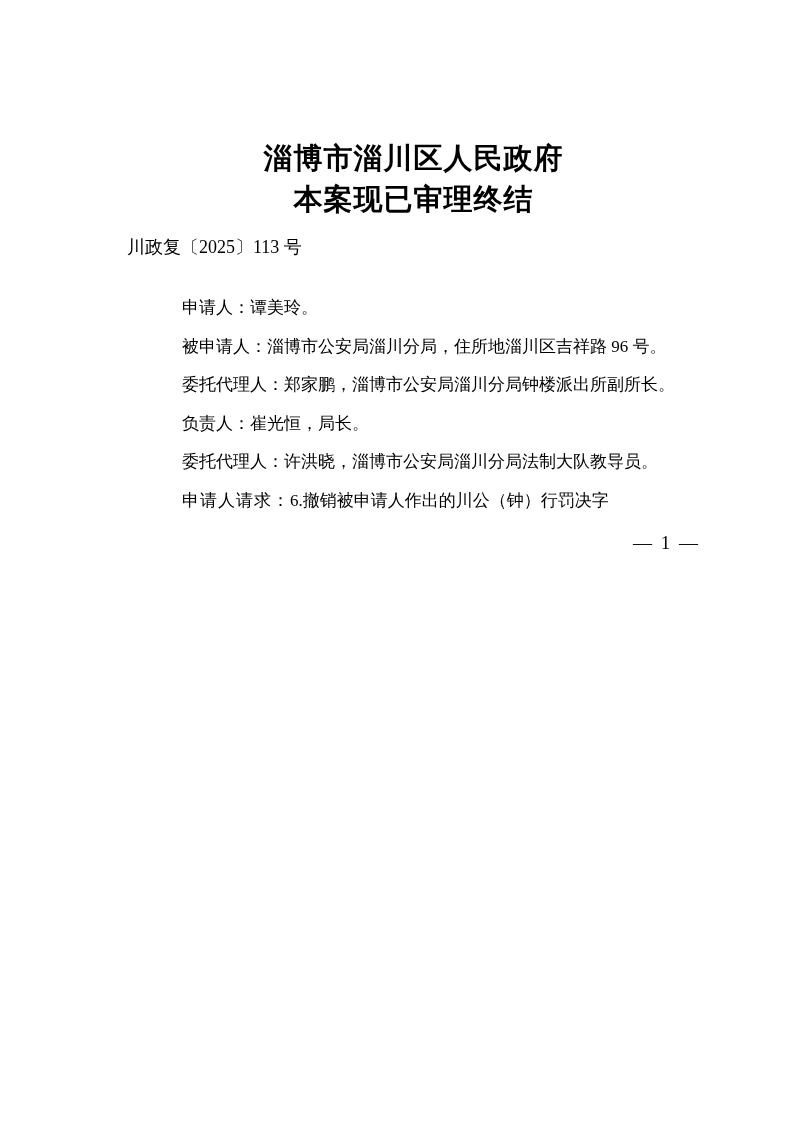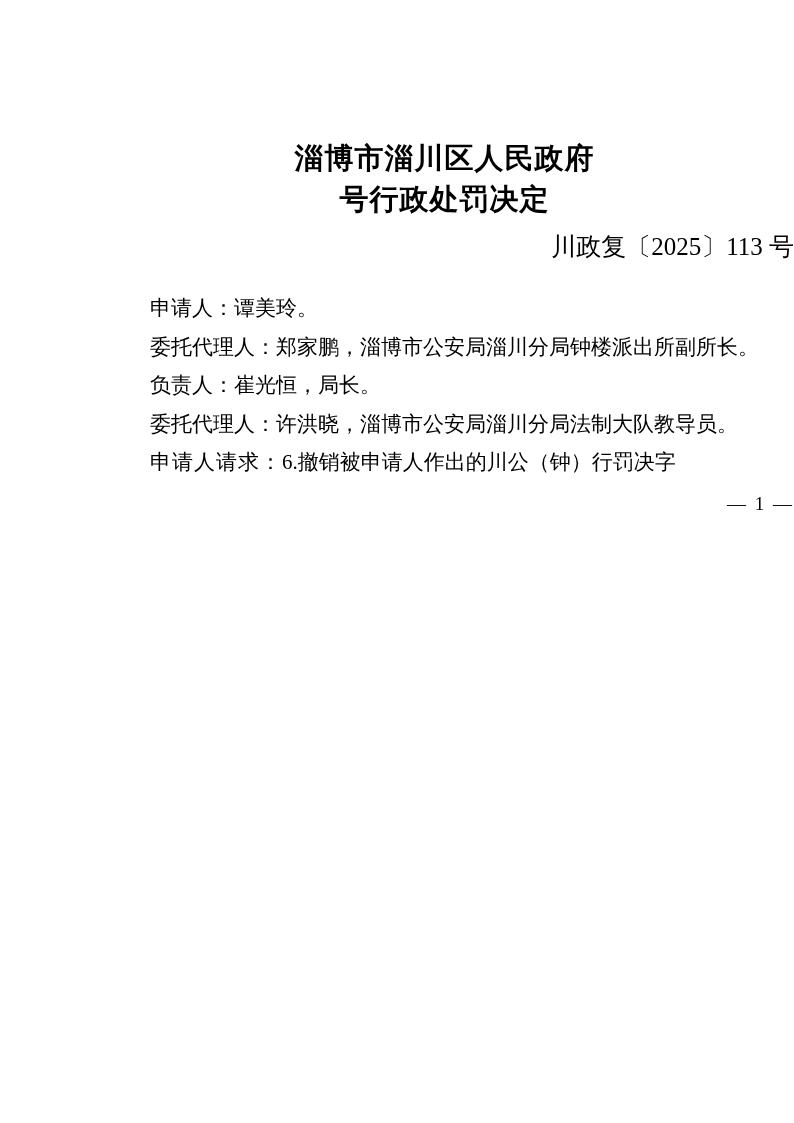--- a/index.html
+++ b/index.html
@@ -11,42 +11,44 @@
     width: 794px;
     height: 1123px;
     margin: 0 auto;
     background: #ffffff;
     color: #000000;
     overflow: hidden;
   }
 
   .content {
     padding-left: 95px;
+    padding-right: 94px;
+    margin-left: 32px;
   }
 
   .doc-title {
     margin-top: 138px;
     text-align: center;
     font-size: 29px;
     line-height: 41px;
     font-weight: bold;
     letter-spacing: 1px;
   }
   .doc-title .title-line { white-space: nowrap; }
 
   .doc-number {
     margin-top: 12px;
-    text-align: right;
-    font-size: 25px;
+    text-align: left;
+    font-size: 18px;
     line-height: 30px;
   }
 
   .doc-body {
     margin-top: 27px;
-    font-size: 21px;
+    font-size: 17px;
     line-height: 38.6px;
     text-align: justify;
   }
 
   .doc-body p {
     text-indent: 55px;
     margin: 0;
   }
 
   .lead-bold {
@@ -64,27 +66,28 @@
   }
 </style>
 </head>
 <body>
 
 <div class="page">
   <div class="content">
 
     <div class="doc-title">
       <div class="title-line">淄博市淄川区人民政府</div>
-      <div class="title-line">号行政处罚决定</div>
+      <div class="title-line">本案现已审理终结</div>
     </div>
 
     <div class="doc-number">川政复〔2025〕113 号</div>
 
     <div class="doc-body">
         <p><span>申请人：谭美玲。</span></p>
+        <p><span>被申请人：淄博市公安局淄川分局，住所地淄川区吉祥路 96 号。</span></p>
         <p><span>委托代理人：郑家鹏，淄博市公安局淄川分局钟楼派出所副所长。</span></p>
         <p><span>负责人：崔光恒，局长。</span></p>
         <p><span>委托代理人：许洪晓，淄博市公安局淄川分局法制大队教导员。</span></p>
         <p><span class="lead-bold">申请人请求：</span><span>6.撤销被申请人作出的川公（钟）行罚决字</span></p>
       </div>
 
     <div class="page-footer">— 1 —</div>
 
   </div>
 </div>

